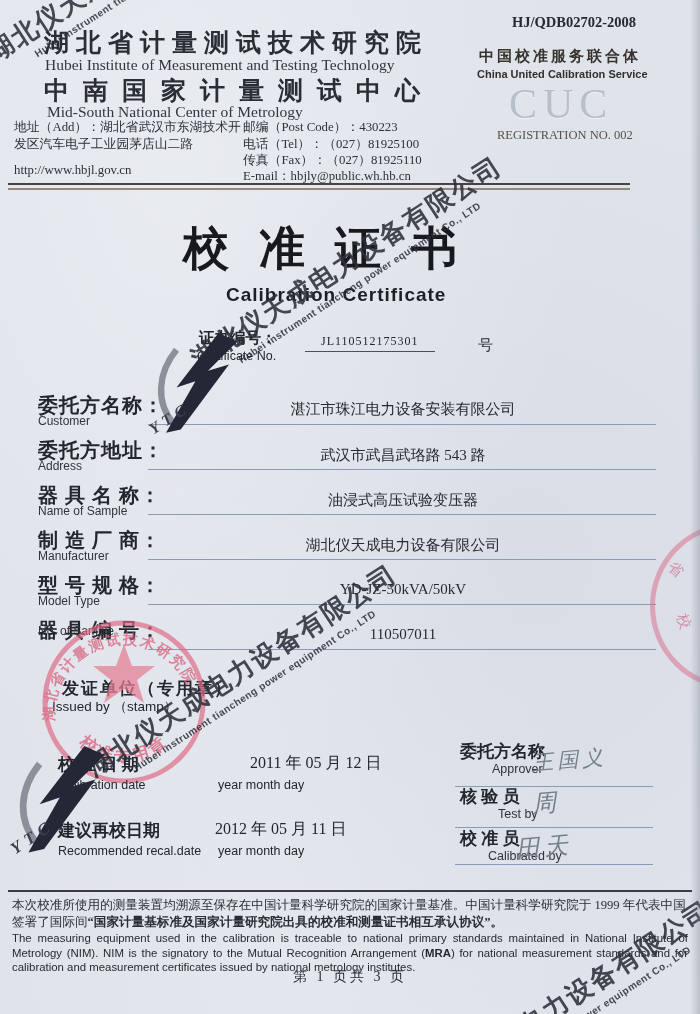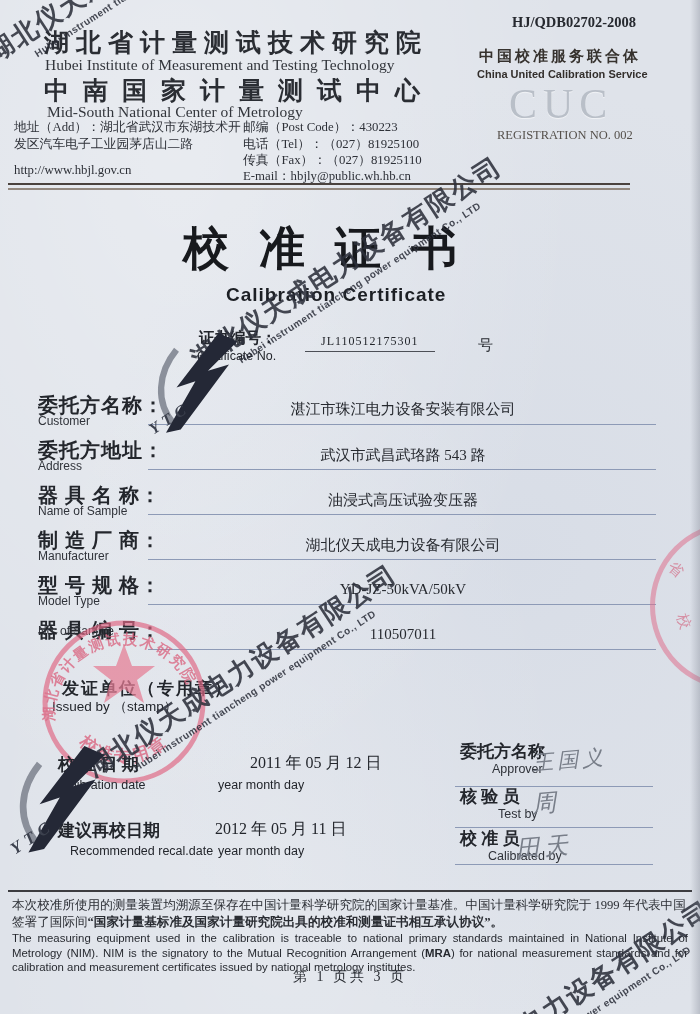--- a/index.html
+++ b/index.html
@@ -129,21 +129,21 @@
   <div class="abs" style="left:650px;top:522px;width:158px;height:158px;border:5px solid rgba(223,112,140,0.55);border-radius:50%;"></div>
   <div class="abs" style="left:668px;top:560px;font-size:15px;color:rgba(210,90,118,0.6);transform:rotate(40deg);">省</div>
   <div class="abs" style="left:676px;top:612px;font-size:15px;color:rgba(210,90,118,0.6);transform:rotate(70deg);">校</div>
 
   <div class="abs nowrap" style="left:58px;top:753px;font-size:17px;font-weight:bold;">校 准 日 期</div>
   <div class="abs sans nowrap" style="left:58px;top:778px;font-size:12.5px;">Calibration   date</div>
   <div class="abs nowrap" style="left:215px;top:753px;font-size:16px;margin-left:35px;">2011 年 05 月 12 日</div>
   <div class="abs sans nowrap" style="left:218px;top:778px;font-size:12.5px;">year   month   day</div>
 
   <div class="abs nowrap" style="left:58px;top:819px;font-size:17px;font-weight:bold;">建议再校日期</div>
-  <div class="abs sans nowrap" style="left:58px;top:844px;font-size:12.5px;margin-left:12px;">Recommended recal.date</div>
+  <div class="abs sans nowrap" style="left:58px;top:844px;font-size:12.5px;">Recommended recal.date</div>
   <div class="abs nowrap" style="left:215px;top:819px;font-size:16px;">2012 年 05 月 11 日</div>
   <div class="abs sans nowrap" style="left:218px;top:844px;font-size:12.5px;">year   month   day</div>
 
   <div class="abs sigCn nowrap" style="left:460px;top:740px;">委托方名称</div>
   <div class="abs sigEn sans nowrap" style="left:492px;top:762px;">Approver</div>
   <div class="abs handwrite nowrap" style="left:532px;top:746px;font-size:21px;">王国义</div>
   <div class="abs sLine" style="top:786px;"></div>
 
   <div class="abs sigCn nowrap" style="left:460px;top:785px;">核  验  员</div>
   <div class="abs sigEn sans nowrap" style="left:498px;top:807px;">Test by</div>

